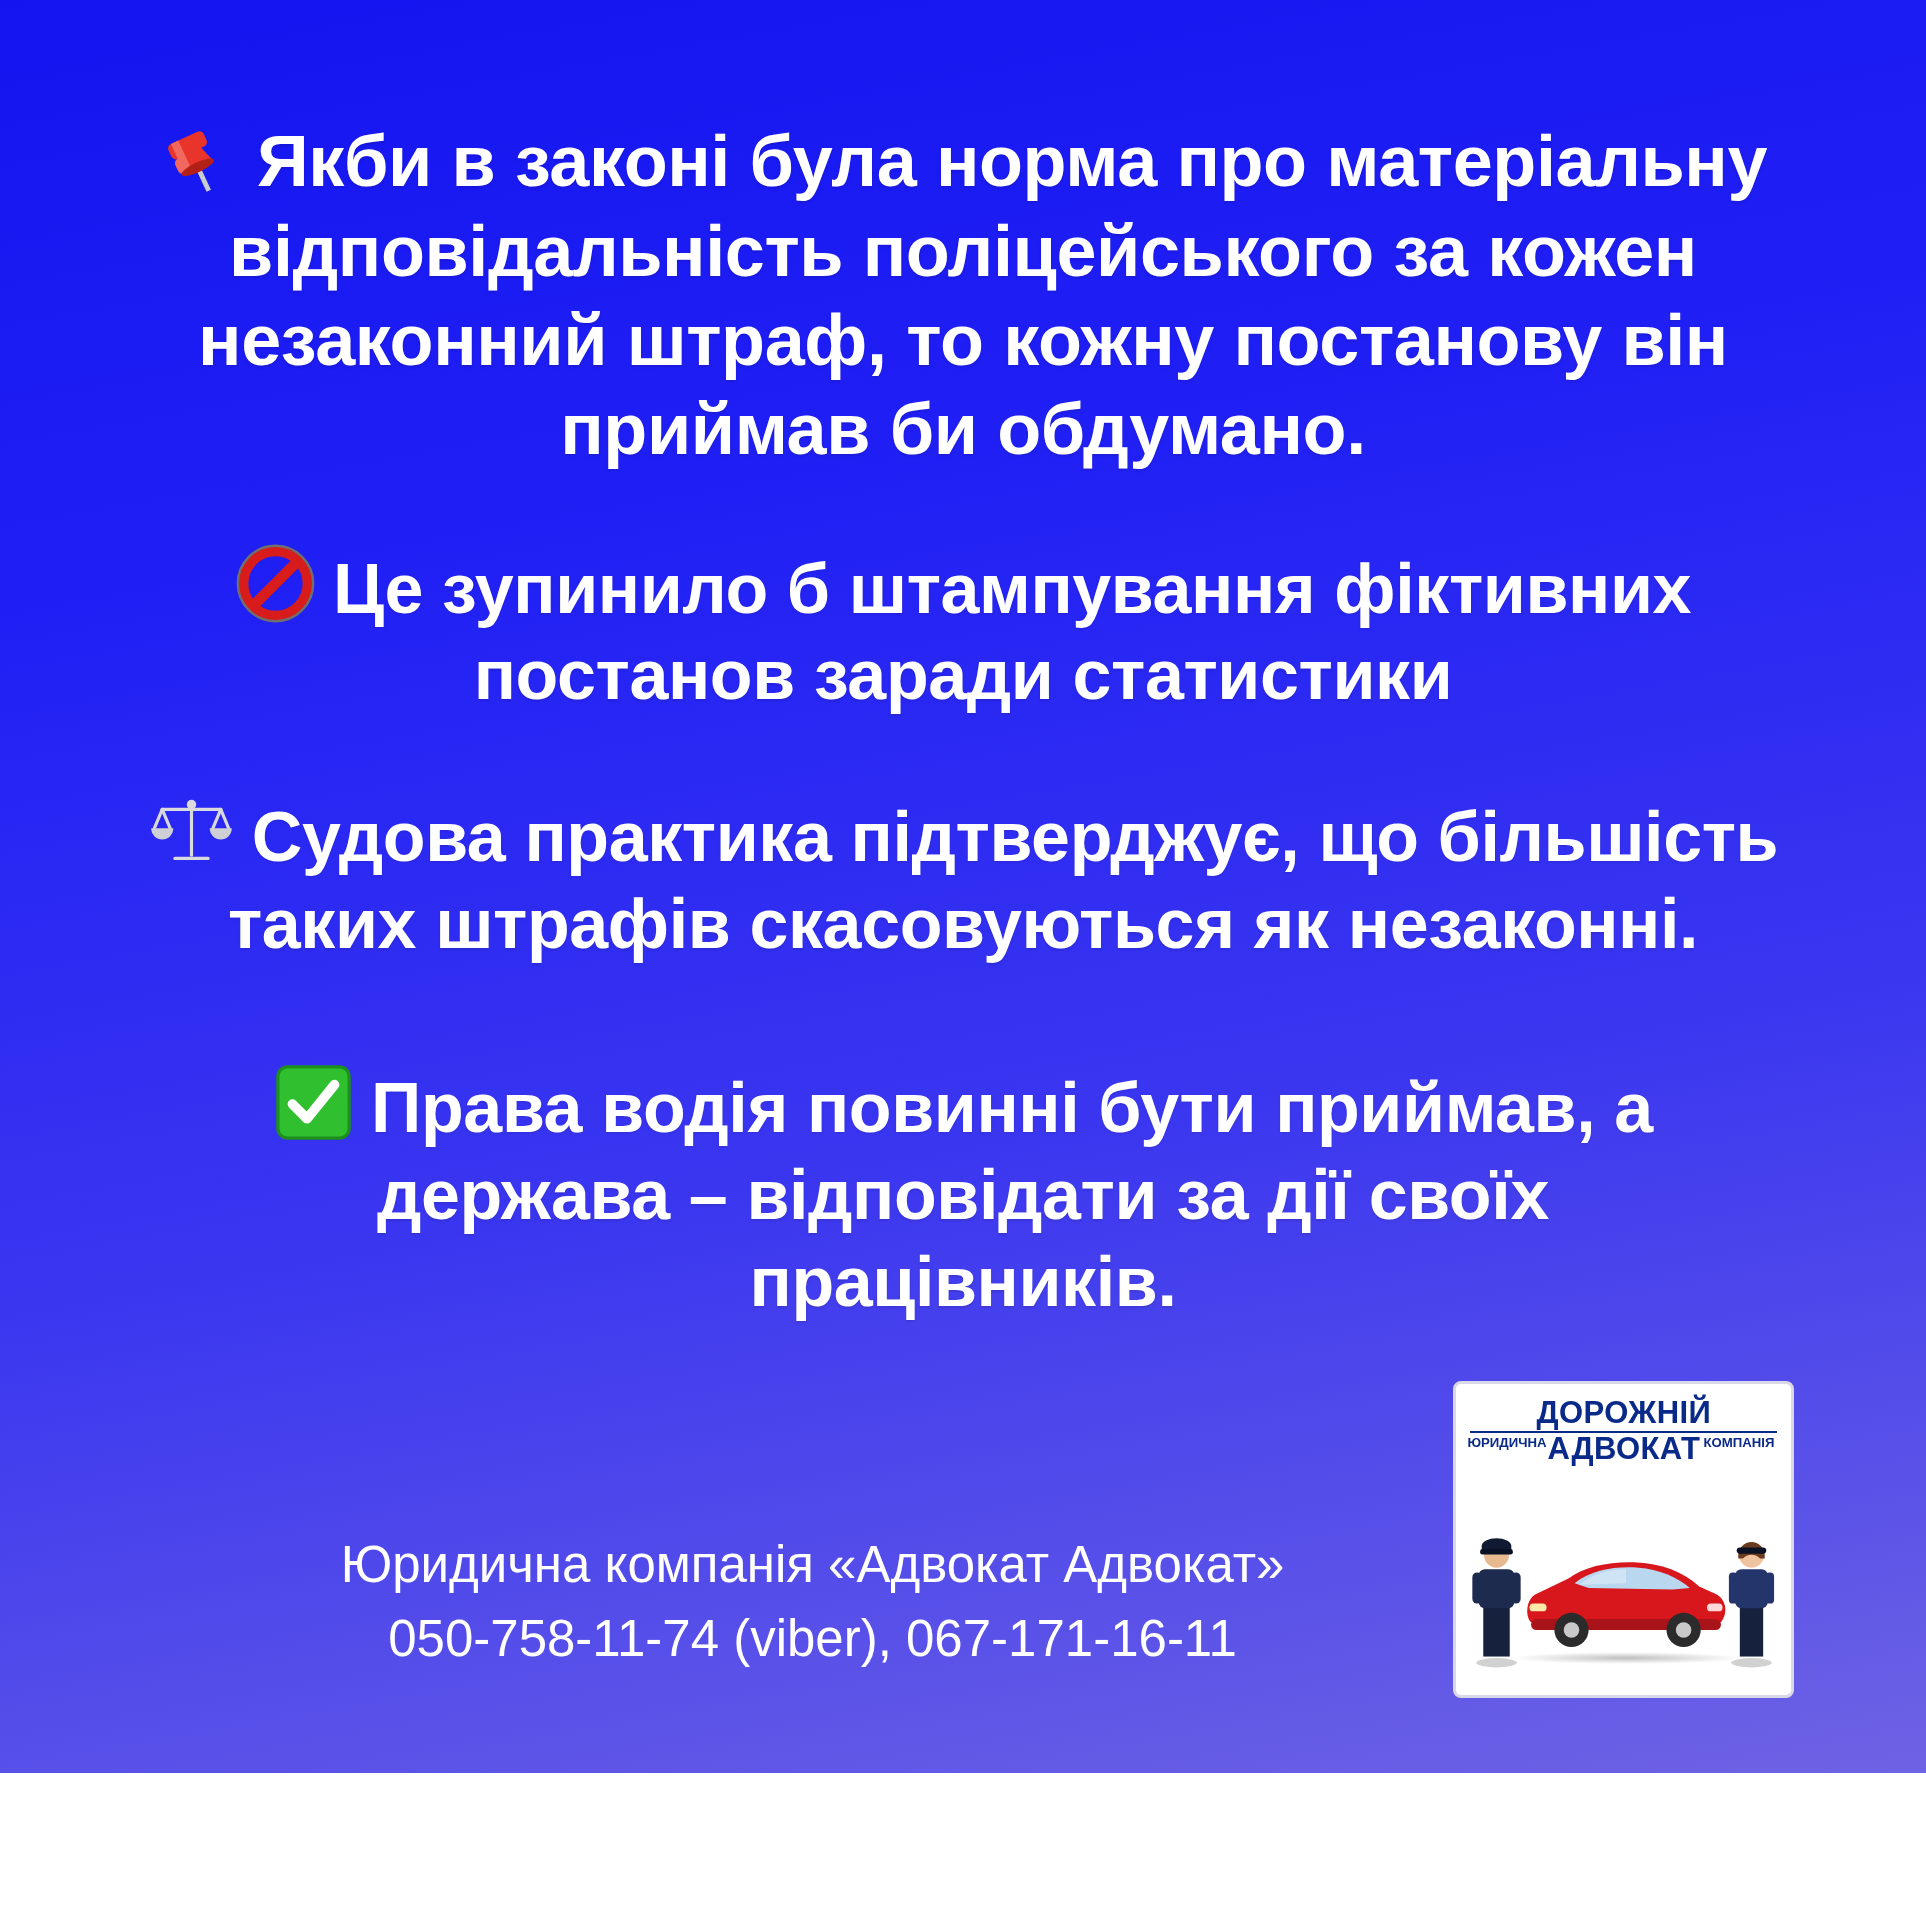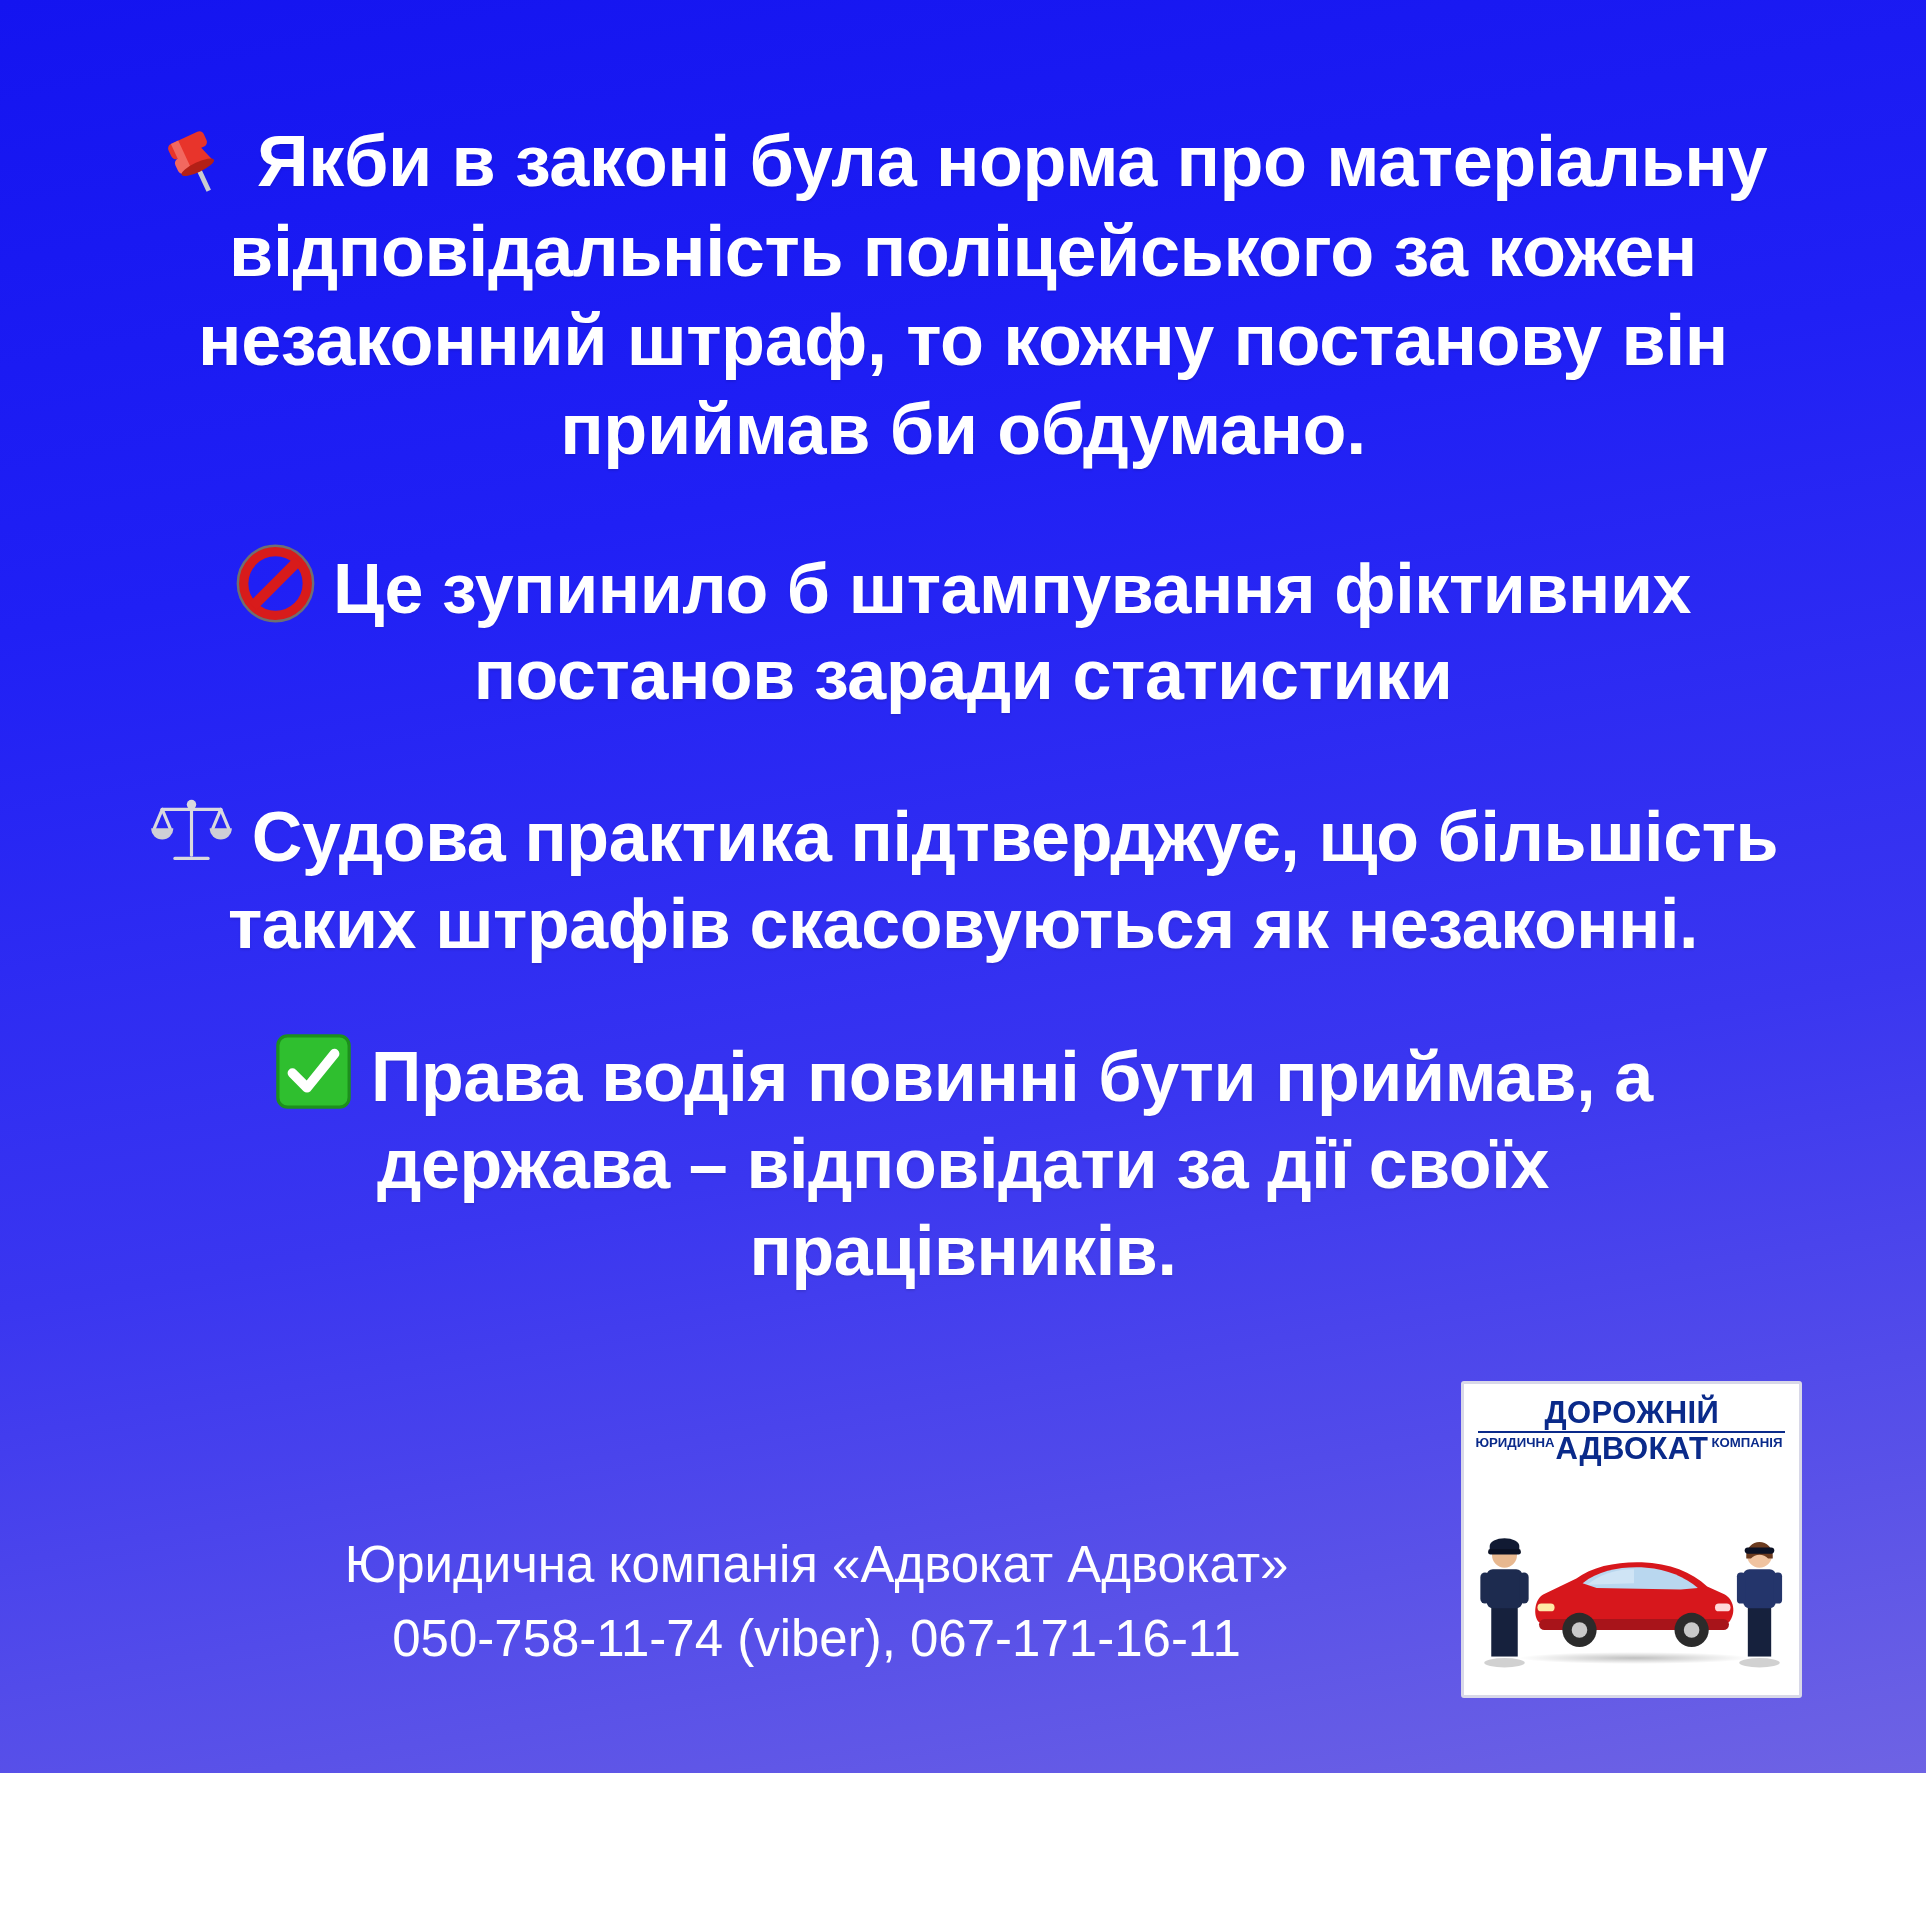--- a/index.html
+++ b/index.html
@@ -35,21 +35,21 @@
     margin: 0 auto 68px auto;
     max-width: 1673px;
   }
   .block.b2 {
     font-size: 70px;
     margin: 0 auto 72px auto;
     max-width: 1603px;
   }
   .block.b3 {
     font-size: 70px;
-    margin: 0 auto 64px auto;
+    margin: 0 auto 95px auto;
     max-width: 1634px;
   }
   .block.b4 {
     font-size: 70px;
     margin: 0 auto 31px auto;
     max-width: 1572px;
   }
   
   .icon {
     display: inline-block;
@@ -82,25 +82,25 @@
     text-align: center;
     flex: 1;
     padding-left: 70px;
     padding-bottom: 22px;
   }
   .logo {
     width: 335px;
     height: 311px;
     background: #FFFFFF;
     border: 3.1px solid #d8d8e8;
-    border-radius: 3px;
+    border-radius: 8px;
     position: relative;
     overflow: hidden;
     flex: 0 0 auto;
-    margin-right: 22px;
+    margin-right: 30px;
   }
   .logo-title {
     position: absolute;
     top: 11px;
     left: 0;
     right: 0;
     text-align: center;
     font-size: 31px;
     font-weight: bold;
     color: #0a2a8a;

